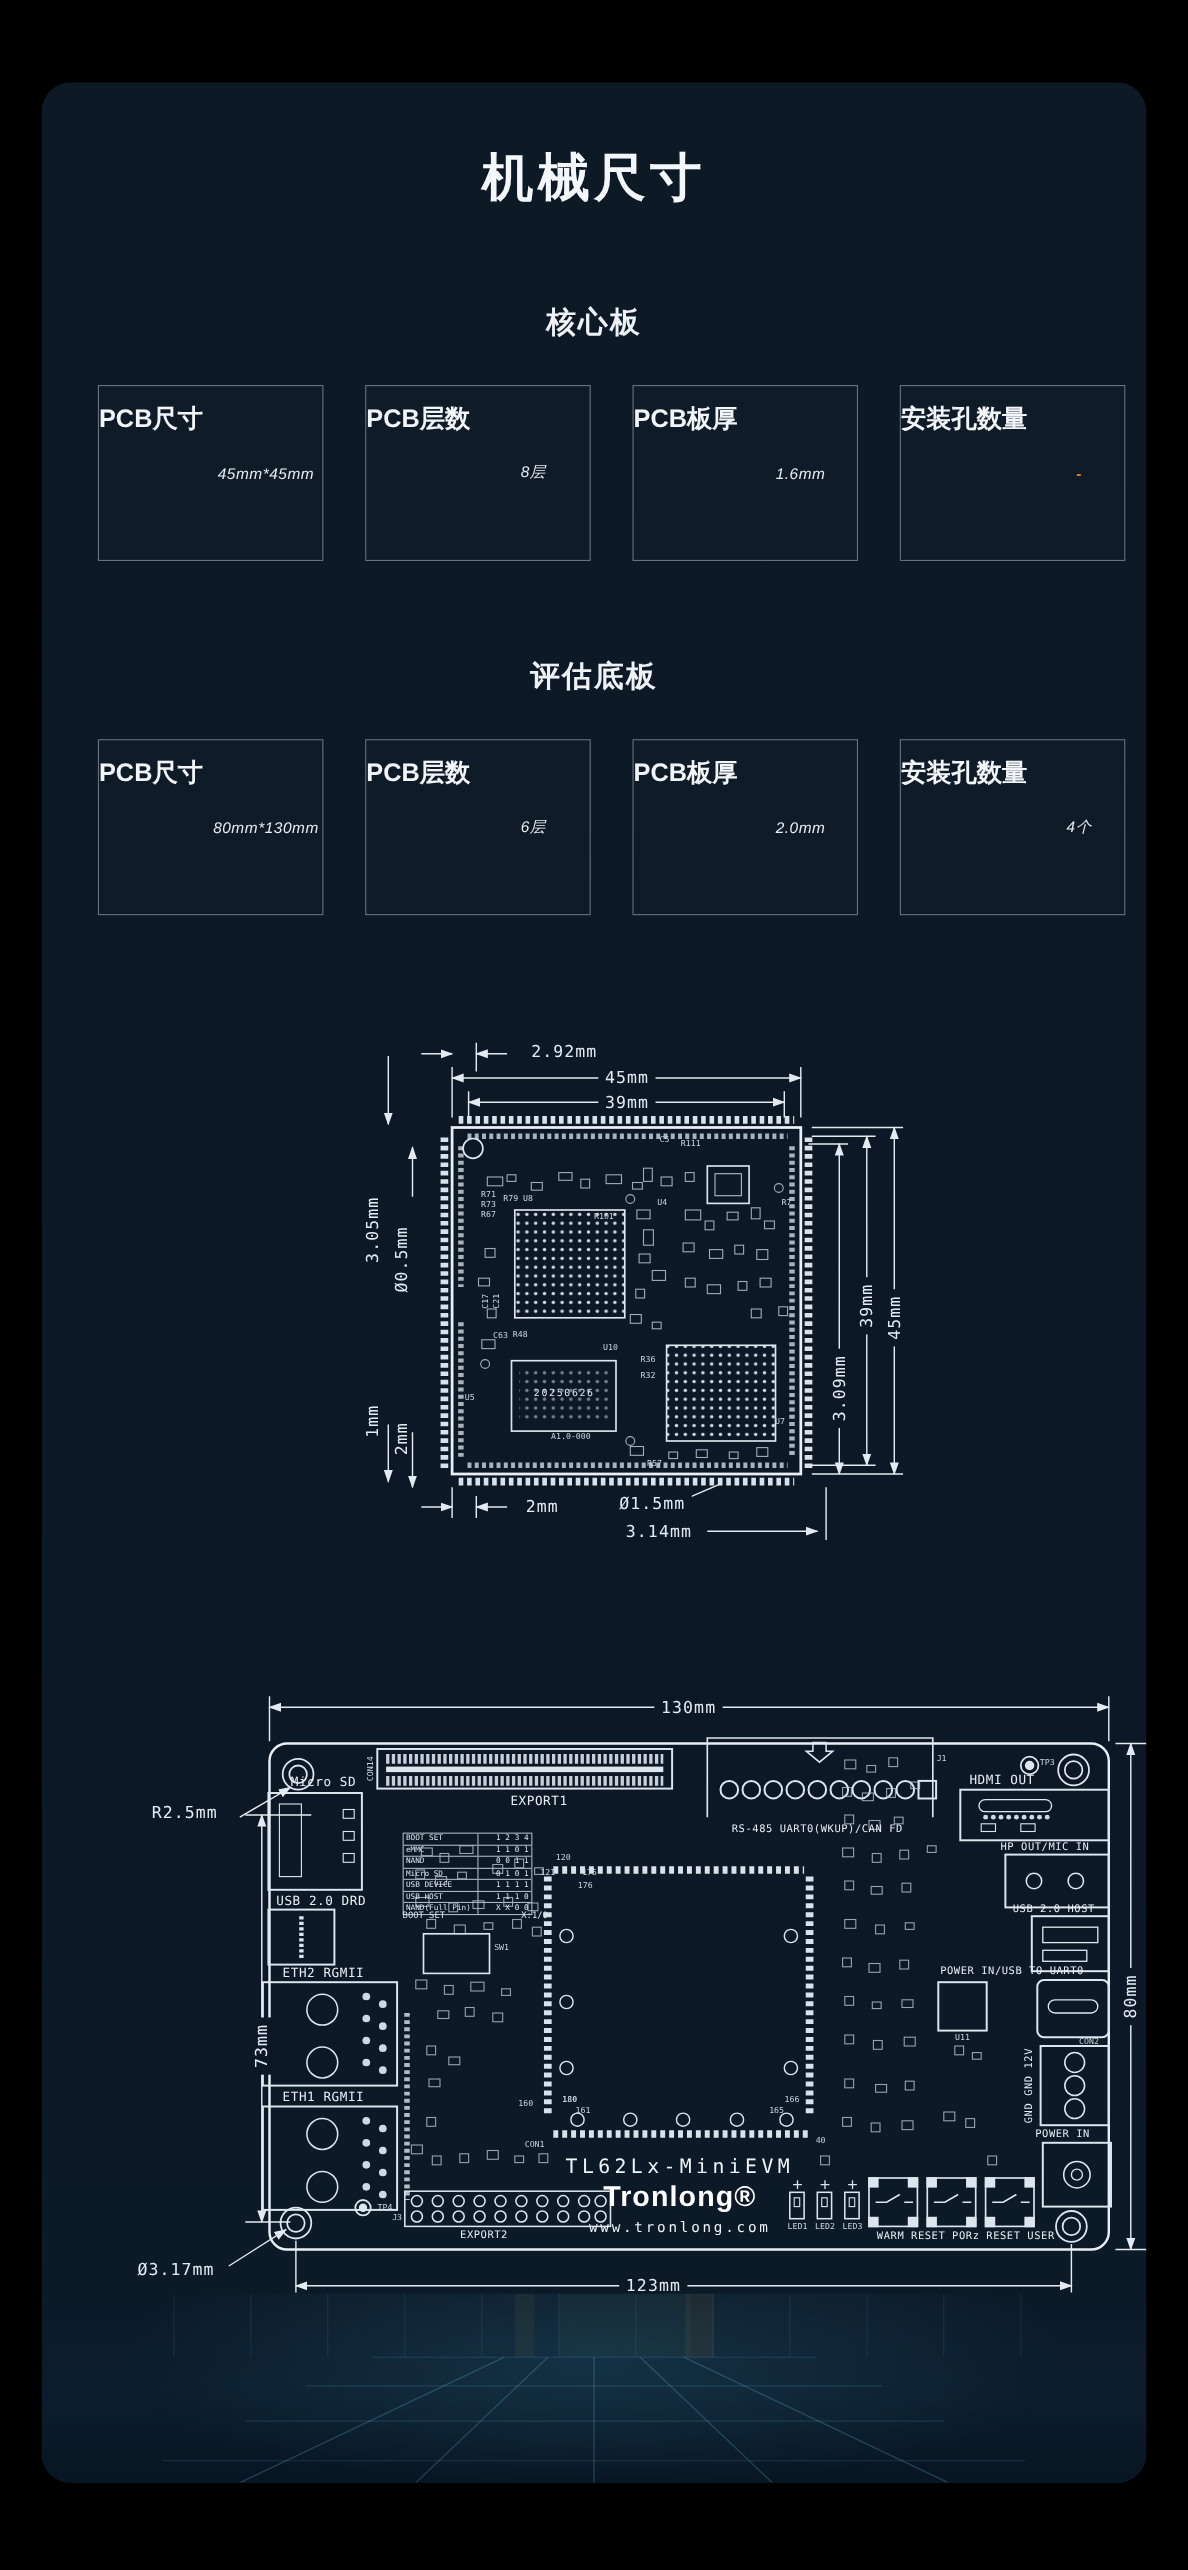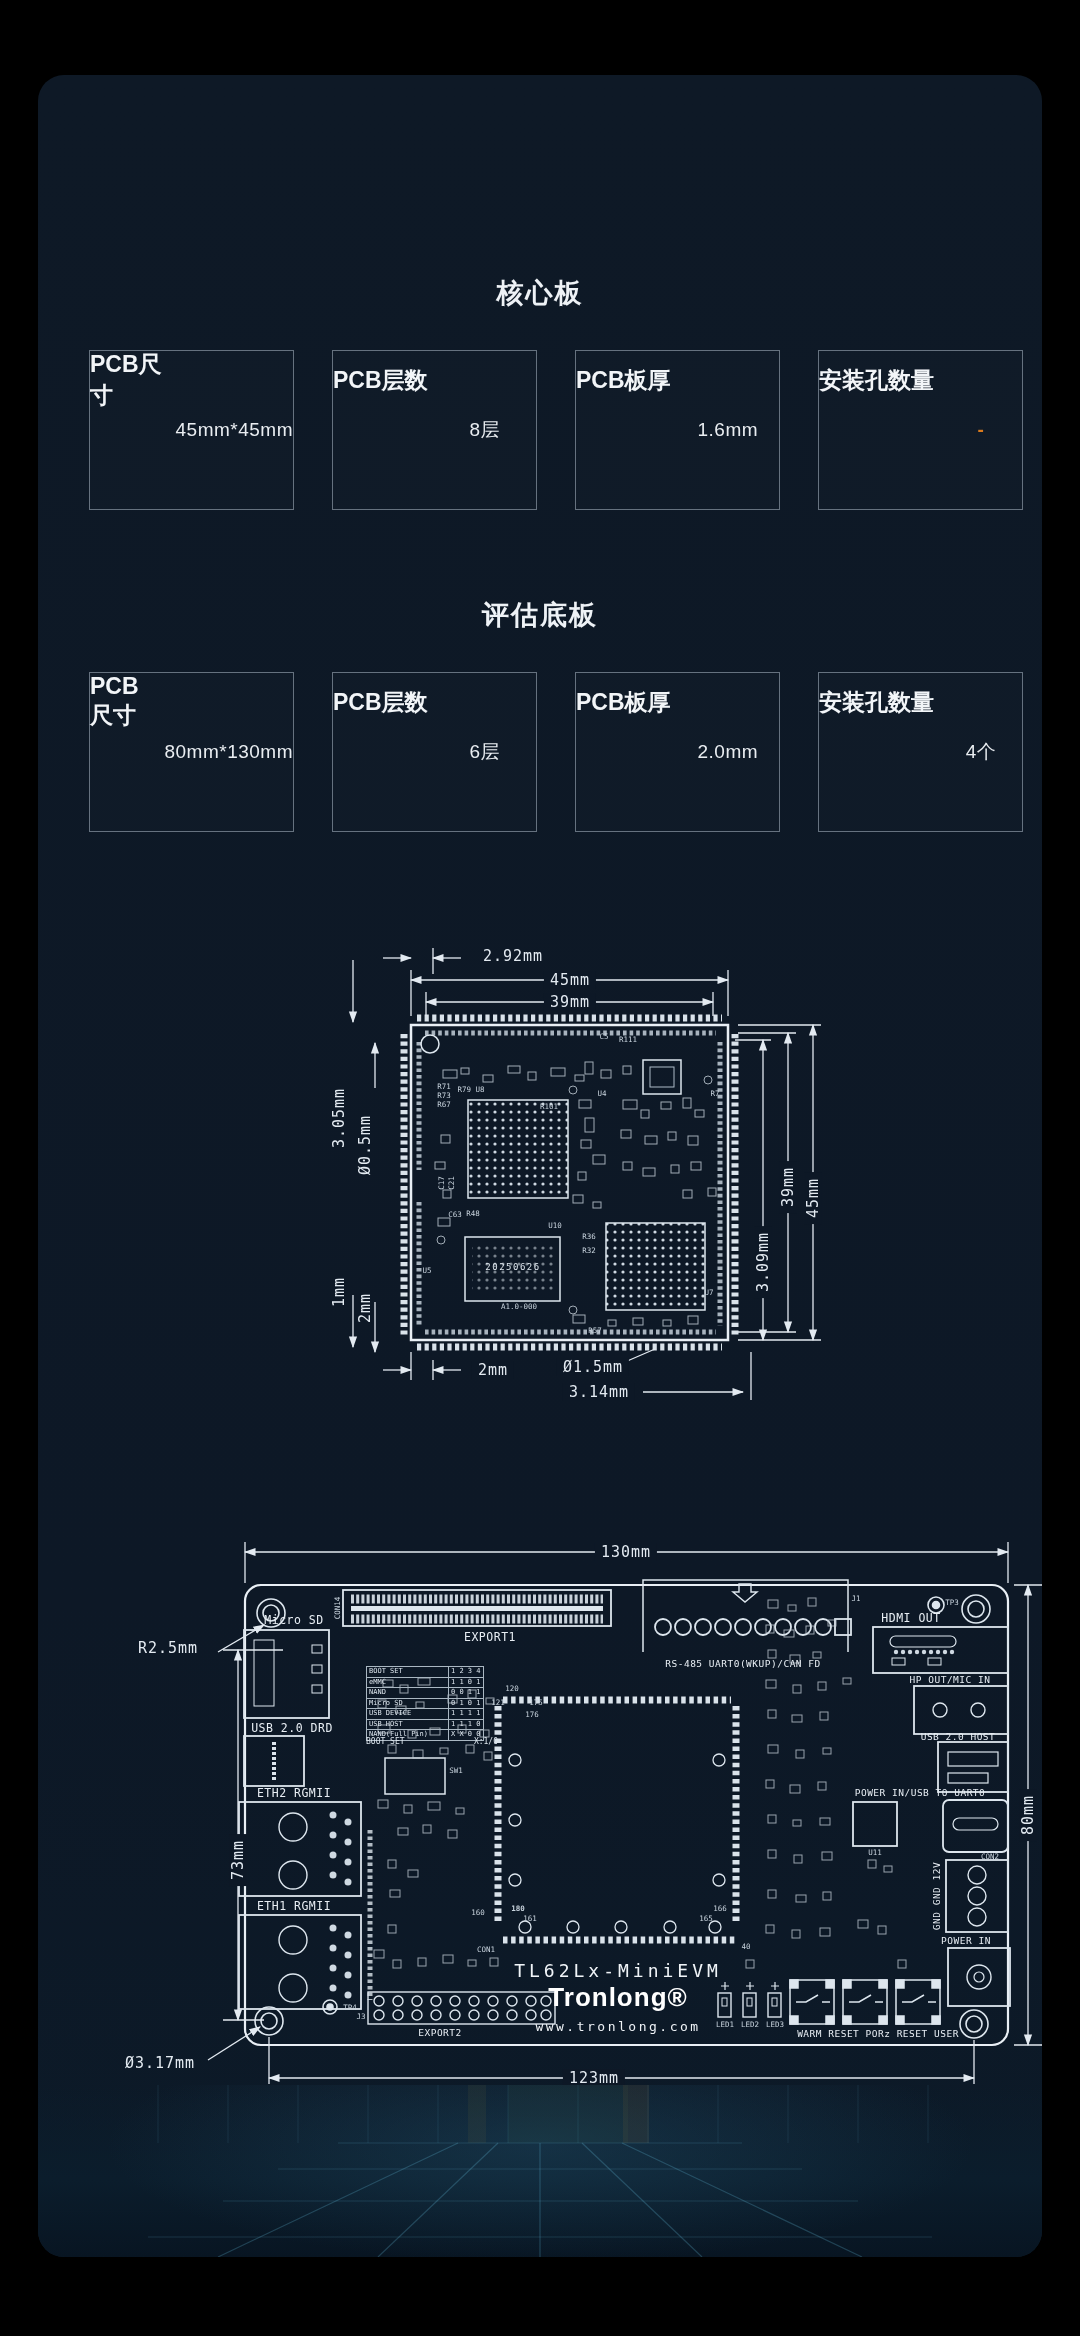--- a/index.html
+++ b/index.html
@@ -15,21 +15,21 @@
   #sec-core{top:200px;} #sec-base{top:522px;}
   .card-row{position:absolute;left:51px;width:934px;display:flex;gap:38px;}
   #row-core{top:275px;} #row-base{top:597px;}
   .card{width:205px;height:160px;border:1px solid rgba(173,186,199,.55);
         box-sizing:border-box;display:flex;flex-direction:row;
         background:rgba(255,255,255,.012);}
   .card-label{height:58px;display:flex;align-items:center;justify-content:center;
               font-size:23px;font-weight:bold;color:#f2f5f8;}
   .card-divider{height:2px;background:#9d5b28;margin:0 3px;}
   .card-value{flex:1;display:flex;align-items:center;justify-content:center;
-              font-size:19px;color:#e9edf1;letter-spacing:.5px;}
+              font-size:14px;color:#e9edf1;letter-spacing:.5px;font-style:italic;}
   .card.accent .card-value{color:#d97a1e;font-weight:bold;}
 
   .drawing{position:absolute;}
   #core-drawing{left:285px;top:865px;width:510px;height:505px;}
   #eval-drawing{left:40px;top:1455px;width:1010px;height:560px;}
   .drawing svg{position:absolute;left:0;top:0;}
 
   .lbl{position:absolute;transform:translate(-50%,-50%);white-space:nowrap;
        color:#e3eaf1;font-family:"DejaVu Sans Mono",monospace;}
   .dim{font-size:15px;letter-spacing:1px;}
@@ -45,35 +45,36 @@
   .brand-url{font-size:13px;letter-spacing:2.5px;color:#eef2f6;
              font-family:"DejaVu Sans Mono",monospace;}
 
   .boot-table{position:absolute;left:288px;top:136px;width:116px;
               font-family:"DejaVu Sans Mono",monospace;font-size:7px;color:#dde6ee;
               border:1px solid #aab7c2;}
   .bt-row{display:flex;border-bottom:1px solid #aab7c2;height:9.5px;
           line-height:9.5px;}
   .bt-row:last-child{border-bottom:none;}
   .bt-name{flex:1;padding-left:2px;overflow:hidden;}
-  .bt-bits{width:32px;border-left:1px solid #aab7c2;padding-left:2px;}
+  .bt-bits{width:32px;border-left:1px solid #aab7c2;padding-left:16px;}
   .boot-footer{position:absolute;left:288px;top:207px;width:132px;display:flex;
                justify-content:space-between;font-family:"DejaVu Sans Mono",monospace;
                font-size:8px;color:#dde6ee;}
 
   .glow{position:absolute;left:0;top:2010px;width:1004px;height:172px;
         background:
           radial-gradient(60% 95% at 50% 35%, rgba(40,95,125,.32), rgba(13,24,38,0) 72%),
           linear-gradient(180deg, rgba(13,24,38,0), #0b1d2c 55%, #081522 100%);}
 </style>
 </head>
 <body>
 
 <div class="panel">
 
+  <div class="page-title">机械尺寸</div>
 
   <div class="section-title" id="sec-core">核心板</div>
   <div class="card-row" id="row-core">
 
       <div class="card">
         <div class="card-label">PCB尺寸</div>
         <div class="card-divider"></div>
         <div class="card-value">45mm*45mm</div>
       </div>
 

